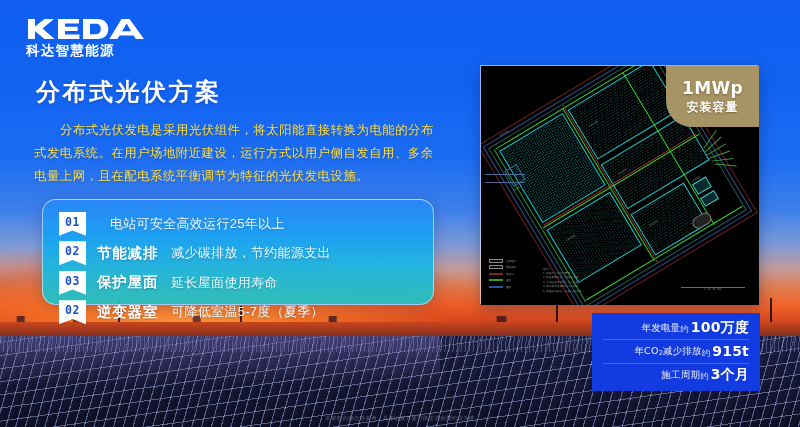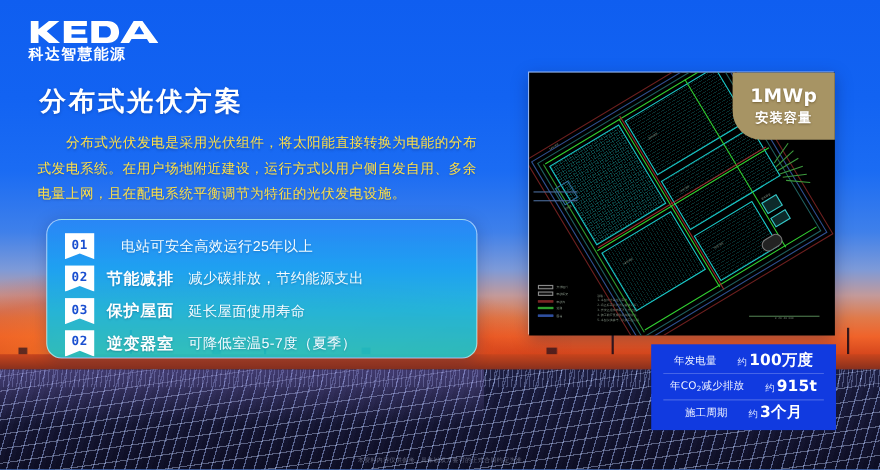--- a/index.html
+++ b/index.html
@@ -88,21 +88,21 @@
     color:#fff; font-size:24px; font-weight:bold; letter-spacing:2.5px;
     font-family:"DejaVu Sans",sans-serif; text-shadow:0 1px 3px rgba(0,0,40,.25); }
 
   .bodytext { position:absolute; left:34px; top:118px; width:404px;
     color:#fde047; font-size:12.4px; line-height:23px; letter-spacing:.5px;
     text-indent:26px; font-family:"DejaVu Sans",sans-serif;
     text-shadow:0 1px 2px rgba(0,0,60,.25); }
 
   
   .features {
-    position:absolute; left:42px; top:199px; width:392px; height:127px;
+    position:absolute; left:42px; top:199px; width:392px; height:106px;
     border-radius:14px; border:1px solid rgba(255,255,255,.55);
     background:linear-gradient(to bottom,
       rgba(41,135,246,.92) 0%, rgba(23,160,243,.92) 34%,
       rgba(22,185,226,.92) 66%, rgba(32,196,196,.92) 100%);
     box-shadow:0 2px 14px rgba(0,30,90,.25);
     padding:9px 0 0 0;
   }
   .frow { display:flex; align-items:center; height:29.5px; padding-left:16px; }
   .badge {
     position:relative; width:27px; height:24px; flex:0 0 27px; margin-right:11px;
@@ -156,22 +156,22 @@
   .mwp .v { font-size:17px; font-weight:bold; letter-spacing:.3px;
             font-family:"DejaVu Sans",sans-serif; }
   .mwp .l { font-size:12px; font-weight:bold; letter-spacing:1px; margin-top:1px;
             font-family:"DejaVu Sans",sans-serif;text-align:center; }
 
   
   .stats {
     position:absolute; left:592px; top:313px; width:168px; height:78px;
     background:#113ae0; padding:4px 11px 4px 11px;
   }
-  .srow { display:flex; align-items:center; justify-content:center;
-          height:23.3px; border-bottom:1px solid rgba(255,255,255,.22);gap:19px; }
+  .srow { display:flex; align-items:center; justify-content:flex-end;
+          height:23.3px; border-bottom:1px solid rgba(255,255,255,.22); }
   .srow:last-child { border-bottom:none; }
   .slabel { color:#eef2ff; font-size:9.5px; letter-spacing:.2px;
             font-family:"DejaVu Sans",sans-serif; white-space:nowrap; }
   .slabel sub { font-size:6.5px; vertical-align:baseline; position:relative; top:1px; }
   .svalwrap { display:flex; align-items:baseline; }
   .sapprox { color:#dfe6ff; font-size:8.5px; margin-right:2px;
              font-family:"DejaVu Sans",sans-serif; }
   .sval { color:#fff; font-size:14px; font-weight:bold; letter-spacing:.2px;
           font-family:"DejaVu Sans",sans-serif; white-space:nowrap; }
 

